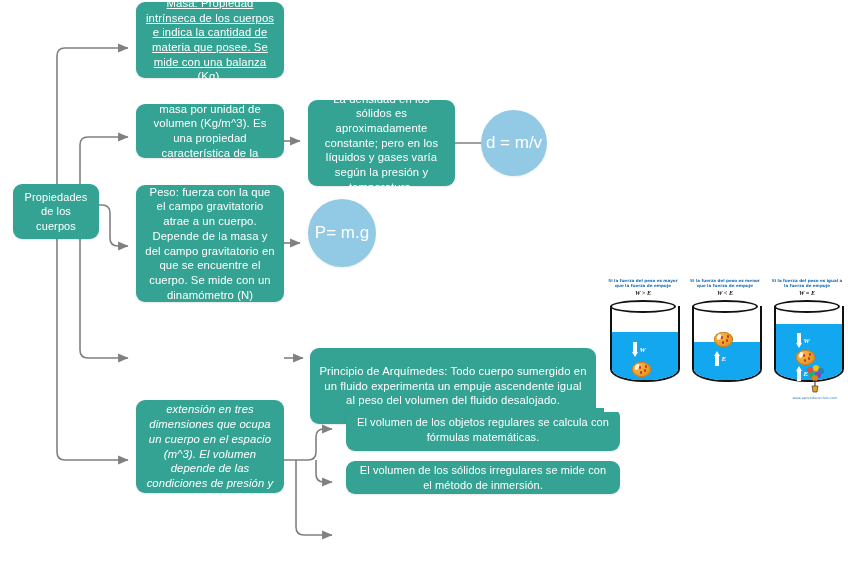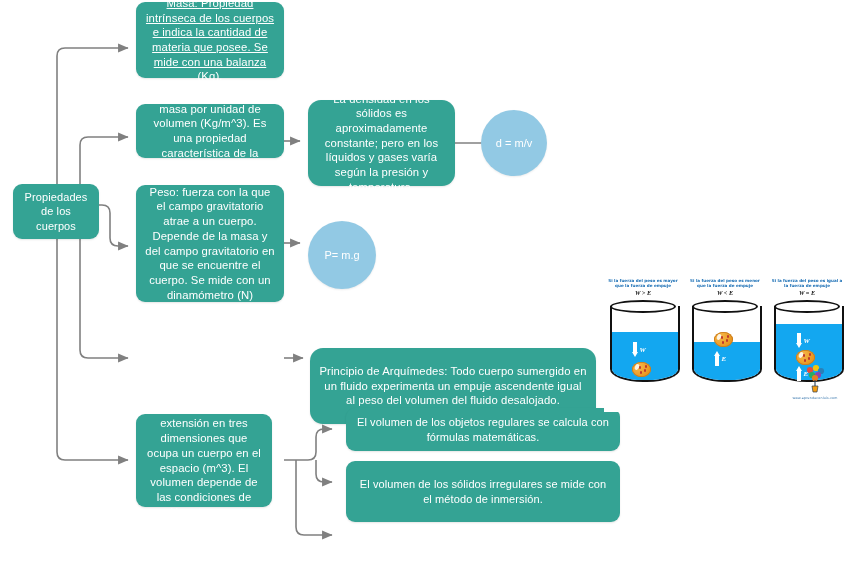--- a/index.html
+++ b/index.html
@@ -22,30 +22,30 @@
     text-align:center;
     padding:6px 9px;
     line-height:1.30;
     letter-spacing:.1px;
     box-shadow:0 1px 2px rgba(0,0,0,.10);
   }
   .node span{display:block;width:100%;}
 
   .root{font-size:11px;justify-content:flex-end;}
   .lvl1{font-size:11.3px;}
-  .wide{font-size:11.3px;border-radius:13px;}
+  .wide{font-size:11.3px;}
   .leaf{font-size:11px;margin-left:8px;}
 
   .circle{
     position:absolute;
     background:#92c9e4;
     color:#ffffff;
     border-radius:50%;
     display:flex;align-items:center;justify-content:center;
-    font-size:11px;
+    font-size:17px;
     box-sizing:border-box;
     box-shadow:0 1px 2px rgba(0,0,0,.08);
   }
 
   
   #illustration{
     position:absolute;left:604px;top:278px;width:244px;height:134px;
     background:#ffffff;
   }
   .cyl-col{position:absolute;top:0;width:74px;}
@@ -147,46 +147,46 @@
 
   <div class="node lvl1" style="left:136px;top:104px;width:148px;height:54px;">
     <span>Densidad: Cantidad de masa por unidad de volumen (Kg/m^3). Es una propiedad característica de la materia.</span>
   </div>
 
   <div class="node lvl1" style="left:136px;top:185px;width:148px;height:117px;">
     <span>Peso: fuerza con la que el campo gravitatorio atrae a un cuerpo.  Depende de la masa y del campo gravitatorio en que se encuentre el cuerpo. Se mide con un dinamómetro (N)</span>
   </div>
 
 
-  <div class="node lvl1" style="left:136px;top:414px;width:136px;height:93px;">
+  <div class="node lvl1" style="left:136px;top:400px;width:148px;height:93px;font-style:italic;">
     <span>Volumen: define la extensión en tres dimensiones que ocupa un cuerpo en el espacio (m^3). El volumen depende de las condiciones de presión y temperatura</span>
   </div>
 
   <div class="node wide" style="left:308px;top:100px;width:147px;height:86px;">
     <span>La densidad en los sólidos es aproximadamente constante; pero en los líquidos y gases varía  según  la presión y temperatura.</span>
   </div>
 
   <div class="node wide" style="left:310px;top:320px;width:286px;height:76px;margin-top:28px;">
     <span>Principio de Arquímedes: Todo  cuerpo sumergido en un fluido experimenta un empuje ascendente igual al peso del volumen del fluido desalojado.</span>
   </div>
 
   <div class="node leaf" style="left:338px;top:408px;width:274px;height:43px;">
     <span>El volumen de los objetos regulares se calcula con fórmulas matemáticas.</span>
   </div>
 
-  <div class="node leaf" style="left:338px;top:461px;width:274px;height:61px;">
+  <div class="node leaf" style="left:338px;top:461px;width:274px;height:33px;">
     <span>El volumen de los sólidos irregulares se mide con el método de inmersión.</span>
   </div>
 
 
   <div class="circle" style="left:481px;top:110px;width:66px;height:66px;">
     <span>d = m/v</span>
   </div>
 
-  <div class="circle" style="left:308px;top:221px;width:68px;height:68px;">
+  <div class="circle" style="left:308px;top:199px;width:68px;height:68px;">
     <span>P= m.g</span>
   </div>
 
   <div id="illustration">
 
     <div class="cyl-col" style="left:2px;">
       <div class="cap">Si la fuerza del peso es mayor que la fuerza de empuje</div>
       <div class="formula">W &gt; E</div>
       <div class="cylwrap">
         <div class="cyl-body">

